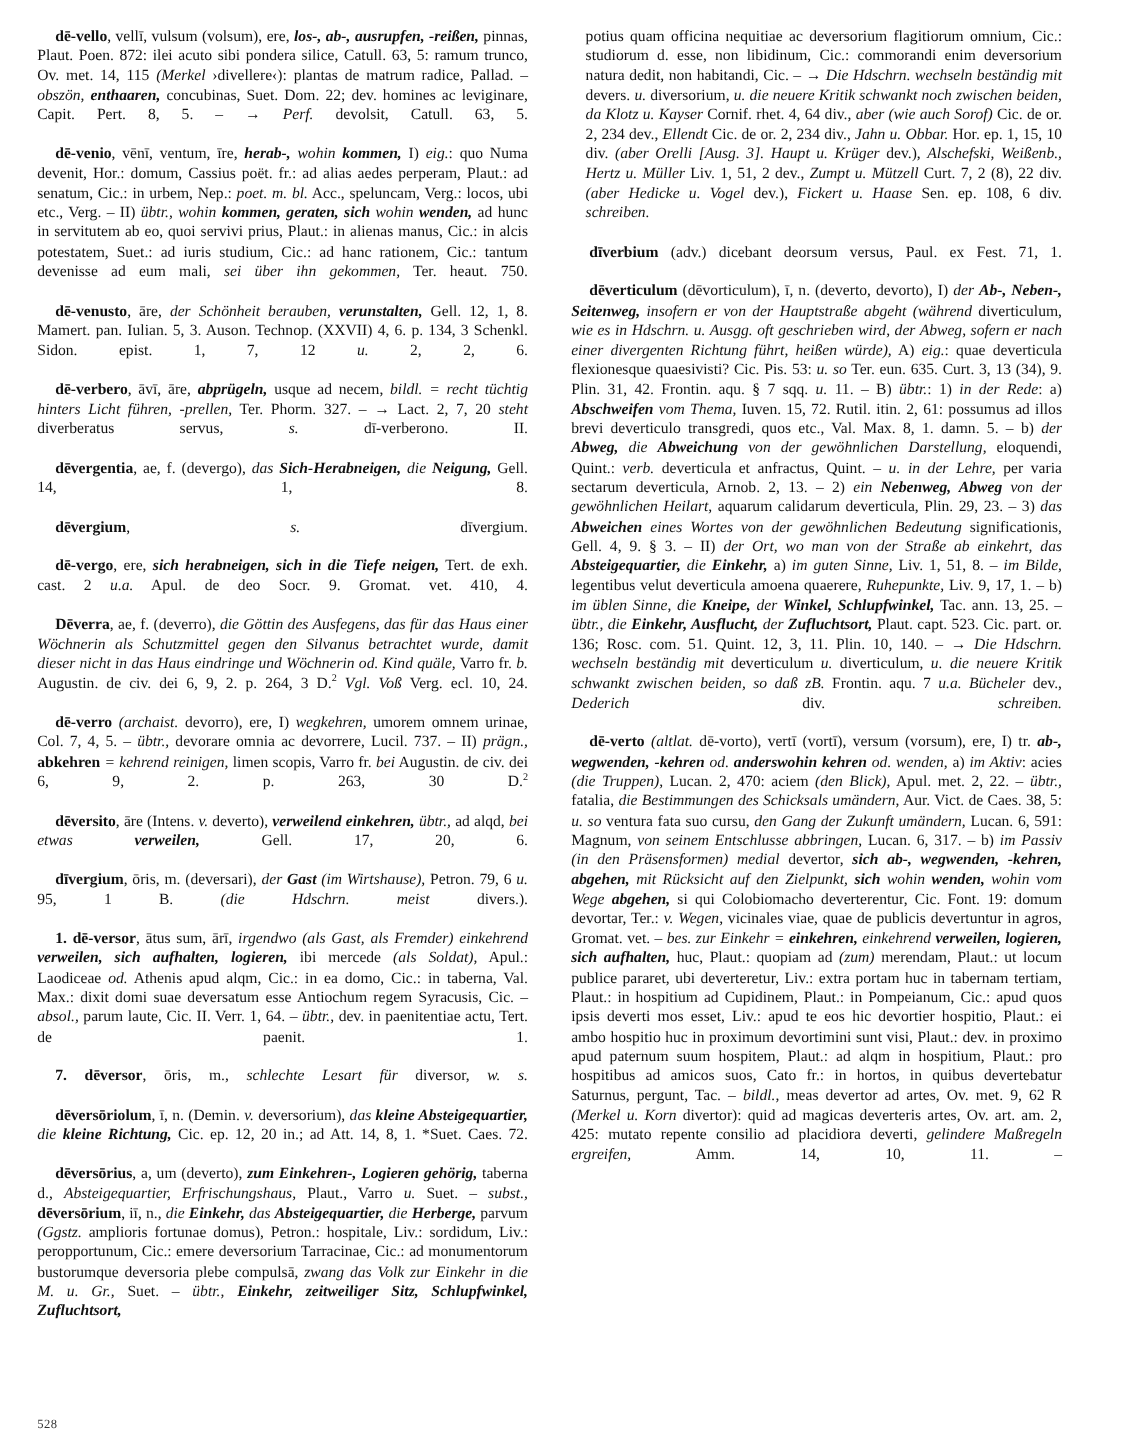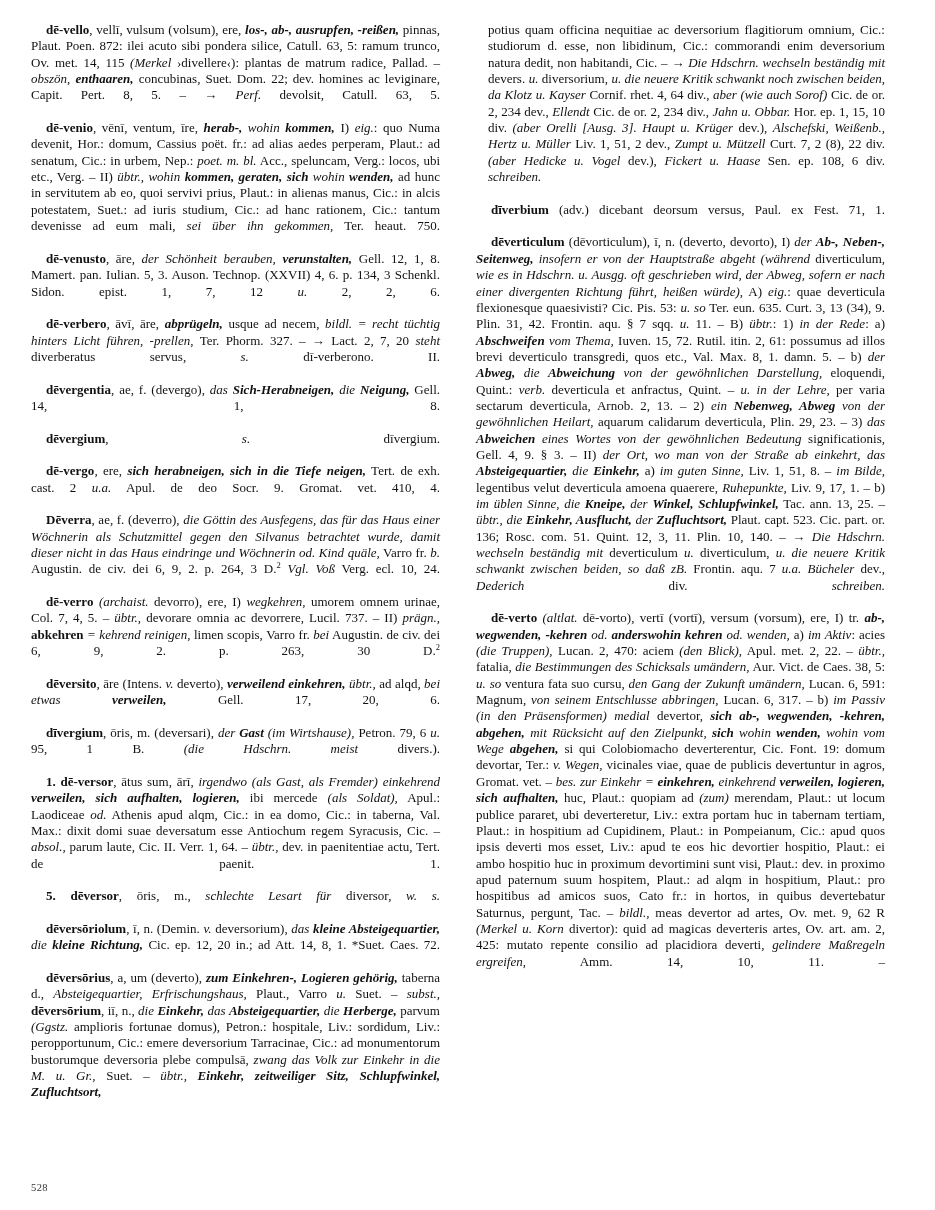--- a/index.html
+++ b/index.html
@@ -92,21 +92,21 @@
         <p class="entry"><span class="hw">dē-venusto</span><span>, āre, </span><span class="it">der Schönheit berauben, </span><span class="bi">verunstalten,</span><span> Gell. 12, 1, 8. Mamert. pan. Iulian. 5, 3. Auson. Technop. (XXVII) 4, 6. p. 134, 3 Schenkl. Sidon. epist. 1, 7, 12 </span><span class="it">u.</span><span> 2, 2, 6.</span></p>
         <p class="entry"><span class="hw">dē-verbero</span><span>, āvī, āre, </span><span class="bi">abprügeln,</span><span> usque ad necem, </span><span class="it">bildl. = recht tüchtig hinters Licht führen, -prellen,</span><span> Ter. Phorm. 327. – → Lact. 2, 7, 20 </span><span class="it">steht</span><span> diverberatus servus, </span><span class="it">s.</span><span> dī-verberono. II.</span></p>
         <p class="entry"><span class="hw">dēvergentia</span><span>, ae, f. (devergo), </span><span class="it">das </span><span class="bi">Sich-Herabneigen,</span><span class="it"> die </span><span class="bi">Neigung,</span><span> Gell. 14, 1, 8.</span></p>
         <p class="entry"><span class="hw">dēvergium</span><span>, </span><span class="it">s.</span><span> dīvergium.</span></p>
         <p class="entry"><span class="hw">dē-vergo</span><span>, ere, </span><span class="bi">sich herabneigen, sich in die Tiefe neigen,</span><span> Tert. de exh. cast. 2 </span><span class="it">u.a.</span><span> Apul. de deo Socr. 9. Gromat. vet. 410, 4.</span></p>
         <p class="entry"><span class="hw">Dēverra</span><span>, ae, f. (deverro), </span><span class="it">die Göttin des Ausfegens, das für das Haus einer Wöchnerin als Schutzmittel gegen den Silvanus betrachtet wurde, damit dieser nicht in das Haus eindringe und Wöchnerin od. Kind quäle,</span><span> Varro fr. </span><span class="it">b.</span><span> Augustin. de civ. dei 6, 9, 2. p. 264, 3 D.</span><span class="sup">2</span><span> </span><span class="it">Vgl. Voß</span><span> Verg. ecl. 10, 24.</span></p>
         <p class="entry"><span class="hw">dē-verro</span><span class="it"> (archaist.</span><span> devorro), ere, I) </span><span class="it">wegkehren,</span><span> umorem omnem urinae, Col. 7, 4, 5. – </span><span class="it">übtr.,</span><span> devorare omnia ac devorrere, Lucil. 737. – II) </span><span class="it">prägn.,</span><span class="hw"> abkehren</span><span class="it"> = kehrend reinigen,</span><span> limen scopis, Varro fr. </span><span class="it">bei</span><span> Augustin. de civ. dei 6, 9, 2. p. 263, 30 D.</span><span class="sup">2</span></p>
         <p class="entry"><span class="hw">dēversito</span><span>, āre (Intens. </span><span class="it">v.</span><span> deverto), </span><span class="bi">verweilend einkehren,</span><span class="it"> übtr.,</span><span> ad alqd, </span><span class="it">bei etwas </span><span class="bi">verweilen,</span><span> Gell. 17, 20, 6.</span></p>
         <p class="entry"><span class="hw">dīvergium</span><span>, ōris, m. (deversari), </span><span class="it">der </span><span class="bi">Gast</span><span class="it"> (im Wirtshause),</span><span> Petron. 79, 6 </span><span class="it">u.</span><span> 95, 1 B. </span><span class="it">(die Hdschrn. meist</span><span> divers.).</span></p>
         <p class="entry"><span class="hw">1. dē-versor</span><span>, ātus sum, ārī, </span><span class="it">irgendwo (als Gast, als Fremder) einkehrend </span><span class="bi">verweilen, sich aufhalten, logieren,</span><span> ibi mercede </span><span class="it">(als Soldat),</span><span> Apul.: Laodiceae </span><span class="it">od.</span><span> Athenis apud alqm, Cic.: in ea domo, Cic.: in taberna, Val. Max.: dixit domi suae deversatum esse Antiochum regem Syracusis, Cic. – </span><span class="it">absol.,</span><span> parum laute, Cic. II. Verr. 1, 64. – </span><span class="it">übtr.,</span><span> dev. in paenitentiae actu, Tert. de paenit. 1.</span></p>
-        <p class="entry"><span class="hw">5. dēversor</span><span>, ōris, m., </span><span class="it">schlechte Lesart für</span><span> diversor, </span><span class="it">w. s.</span></p>
+        <p class="entry"><span class="hw">7. dēversor</span><span>, ōris, m., </span><span class="it">schlechte Lesart für</span><span> diversor, </span><span class="it">w. s.</span></p>
         <p class="entry"><span class="hw">dēversōriolum</span><span>, ī, n. (Demin. </span><span class="it">v.</span><span> deversorium), </span><span class="it">das </span><span class="bi">kleine Absteigequartier,</span><span class="it"> die </span><span class="bi">kleine Richtung,</span><span> Cic. ep. 12, 20 in.; ad Att. 14, 8, 1. *Suet. Caes. 72.</span></p>
         <p class="entry"><span class="hw">dēversōrius</span><span>, a, um (deverto), </span><span class="bi">zum Einkehren-, Logieren gehörig,</span><span> taberna d., </span><span class="it">Absteigequartier, Erfrischungshaus,</span><span> Plaut., Varro </span><span class="it">u.</span><span> Suet. – </span><span class="it">subst.,</span><span class="hw"> dēversōrium</span><span>, iī, n., </span><span class="it">die </span><span class="bi">Einkehr,</span><span class="it"> das </span><span class="bi">Absteigequartier,</span><span class="it"> die </span><span class="bi">Herberge,</span><span> parvum </span><span class="it">(Ggstz.</span><span> amplioris fortunae domus), Petron.: hospitale, Liv.: sordidum, Liv.: peropportunum, Cic.: emere deversorium Tarracinae, Cic.: ad monumentorum bustorumque deversoria plebe compulsā, </span><span class="it">zwang das Volk zur Einkehr in die M. u. Gr.,</span><span> Suet. – </span><span class="it">übtr.,</span><span class="bi"> Einkehr, zeitweiliger Sitz, Schlupfwinkel, Zufluchtsort,</span></p>
       </div>
     <div class="col" id="col-right">
         <p class="entry cont"><span>potius quam officina nequitiae ac deversorium flagitiorum omnium, Cic.: studiorum d. esse, non libidinum, Cic.: commorandi enim deversorium natura dedit, non habitandi, Cic. – → </span><span class="it">Die Hdschrn. wechseln beständig mit</span><span> devers. </span><span class="it">u.</span><span> diversorium, </span><span class="it">u. die neuere Kritik schwankt noch zwischen beiden, da Klotz u. Kayser</span><span> Cornif. rhet. 4, 64 div., </span><span class="it">aber (wie auch Sorof)</span><span> Cic. de or. 2, 234 dev., </span><span class="it">Ellendt</span><span> Cic. de or. 2, 234 div., </span><span class="it">Jahn u. Obbar.</span><span> Hor. ep. 1, 15, 10 div. </span><span class="it">(aber Orelli [Ausg. 3]. Haupt u. Krüger</span><span> dev.), </span><span class="it">Alschefski, Weißenb., Hertz u. Müller</span><span> Liv. 1, 51, 2 dev., </span><span class="it">Zumpt u. Mützell</span><span> Curt. 7, 2 (8), 22 div. </span><span class="it">(aber Hedicke u. Vogel</span><span> dev.), </span><span class="it">Fickert u. Haase</span><span> Sen. ep. 108, 6 div. </span><span class="it">schreiben.</span></p>
         <p class="entry"><span class="hw">dīverbium</span><span> (adv.) dicebant deorsum versus, Paul. ex Fest. 71, 1.</span></p>
         <p class="entry"><span class="hw">dēverticulum</span><span> (dēvorticulum), ī, n. (deverto, devorto), I) </span><span class="it">der </span><span class="bi">Ab-, Neben-, Seitenweg,</span><span class="it"> insofern er von der Hauptstraße abgeht (während</span><span> diverticulum, </span><span class="it">wie es in Hdschrn. u. Ausgg. oft geschrieben wird, der Abweg, sofern er nach einer divergenten Richtung führt, heißen würde),</span><span> A) </span><span class="it">eig.</span><span>: quae deverticula flexionesque quaesivisti? Cic. Pis. 53: </span><span class="it">u. so</span><span> Ter. eun. 635. Curt. 3, 13 (34), 9. Plin. 31, 42. Frontin. aqu. § 7 sqq. </span><span class="it">u.</span><span> 11. – B) </span><span class="it">übtr.</span><span>: 1) </span><span class="it">in der Rede</span><span>: a) </span><span class="bi">Abschweifen</span><span class="it"> vom Thema,</span><span> Iuven. 15, 72. Rutil. itin. 2, 61: possumus ad illos brevi deverticulo transgredi, quos etc., Val. Max. 8, 1. damn. 5. – b) </span><span class="it">der </span><span class="bi">Abweg,</span><span class="it"> die </span><span class="bi">Abweichung</span><span class="it"> von der gewöhnlichen Darstellung,</span><span> eloquendi, Quint.: </span><span class="it">verb.</span><span> deverticula et anfractus, Quint. – </span><span class="it">u. in der Lehre,</span><span> per varia sectarum deverticula, Arnob. 2, 13. – 2) </span><span class="it">ein </span><span class="bi">Nebenweg, Abweg</span><span class="it"> von der gewöhnlichen Heilart,</span><span> aquarum calidarum deverticula, Plin. 29, 23. – 3) </span><span class="it">das </span><span class="bi">Abweichen</span><span class="it"> eines Wortes von der gewöhnlichen Bedeutung</span><span> significationis, Gell. 4, 9. § 3. – II) </span><span class="it">der Ort, wo man von der Straße ab einkehrt, das </span><span class="bi">Absteigequartier,</span><span class="it"> die </span><span class="bi">Einkehr,</span><span> a) </span><span class="it">im guten Sinne,</span><span> Liv. 1, 51, 8. – </span><span class="it">im Bilde,</span><span> legentibus velut deverticula amoena quaerere, </span><span class="it">Ruhepunkte,</span><span> Liv. 9, 17, 1. – b) </span><span class="it">im üblen Sinne, die </span><span class="bi">Kneipe,</span><span class="it"> der </span><span class="bi">Winkel, Schlupfwinkel,</span><span> Tac. ann. 13, 25. – </span><span class="it">übtr., die </span><span class="bi">Einkehr, Ausflucht,</span><span class="it"> der </span><span class="bi">Zufluchtsort,</span><span> Plaut. capt. 523. Cic. part. or. 136; Rosc. com. 51. Quint. 12, 3, 11. Plin. 10, 140. – → </span><span class="it">Die Hdschrn. wechseln beständig mit</span><span> deverticulum </span><span class="it">u.</span><span> diverticulum, </span><span class="it">u. die neuere Kritik schwankt zwischen beiden, so daß zB.</span><span> Frontin. aqu. 7 </span><span class="it">u.a. Bücheler</span><span> dev., </span><span class="it">Dederich</span><span> div. </span><span class="it">schreiben.</span></p>
         <p class="entry"><span class="hw">dē-verto</span><span class="it"> (altlat.</span><span> dē-vorto), vertī (vortī), versum (vorsum), ere, I) tr. </span><span class="bi">ab-, wegwenden, -kehren</span><span class="it"> od.</span><span class="bi"> anderswohin kehren</span><span class="it"> od. wenden,</span><span> a) </span><span class="it">im Aktiv</span><span>: acies </span><span class="it">(die Truppen),</span><span> Lucan. 2, 470: aciem </span><span class="it">(den Blick),</span><span> Apul. met. 2, 22. – </span><span class="it">übtr.,</span><span> fatalia, </span><span class="it">die Bestimmungen des Schicksals umändern,</span><span> Aur. Vict. de Caes. 38, 5: </span><span class="it">u. so</span><span> ventura fata suo cursu, </span><span class="it">den Gang der Zukunft umändern,</span><span> Lucan. 6, 591: Magnum, </span><span class="it">von seinem Entschlusse abbringen,</span><span> Lucan. 6, 317. – b) </span><span class="it">im Passiv (in den Präsensformen) medial</span><span> devertor, </span><span class="bi">sich ab-, wegwenden, -kehren, abgehen,</span><span class="it"> mit Rücksicht auf den Zielpunkt, </span><span class="bi">sich</span><span class="it"> wohin </span><span class="bi">wenden,</span><span class="it"> wohin vom Wege </span><span class="bi">abgehen,</span><span> si qui Colobiomacho deverterentur, Cic. Font. 19: domum devortar, Ter.: </span><span class="it">v. Wegen,</span><span> vicinales viae, quae de publicis devertuntur in agros, Gromat. vet. – </span><span class="it">bes. zur Einkehr = </span><span class="bi">einkehren,</span><span class="it"> einkehrend </span><span class="bi">verweilen, logieren, sich aufhalten,</span><span> huc, Plaut.: quopiam ad </span><span class="it">(zum)</span><span> merendam, Plaut.: ut locum publice pararet, ubi deverteretur, Liv.: extra portam huc in tabernam tertiam, Plaut.: in hospitium ad Cupidinem, Plaut.: in Pompeianum, Cic.: apud quos ipsis deverti mos esset, Liv.: apud te eos hic devortier hospitio, Plaut.: ei ambo hospitio huc in proximum devortimini sunt visi, Plaut.: dev. in proximo apud paternum suum hospitem, Plaut.: ad alqm in hospitium, Plaut.: pro hospitibus ad amicos suos, Cato fr.: in hortos, in quibus devertebatur Saturnus, pergunt, Tac. – </span><span class="it">bildl.,</span><span> meas devertor ad artes, Ov. met. 9, 62 R </span><span class="it">(Merkel u. Korn</span><span> divertor): quid ad magicas deverteris artes, Ov. art. am. 2, 425: mutato repente consilio ad placidiora deverti, </span><span class="it">gelindere Maßregeln ergreifen,</span><span> Amm. 14, 10, 11. –</span></p>
       </div>
   </div>

